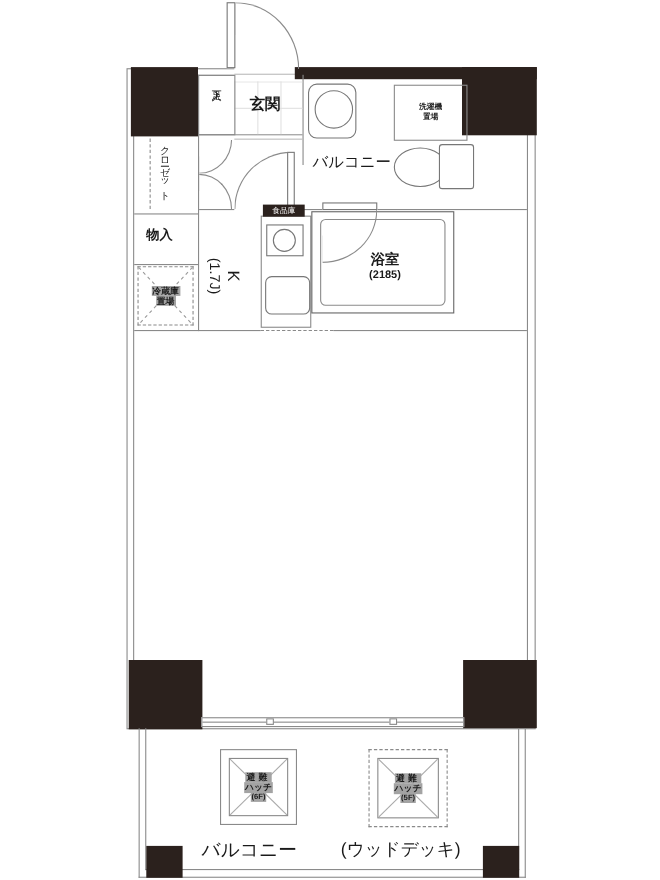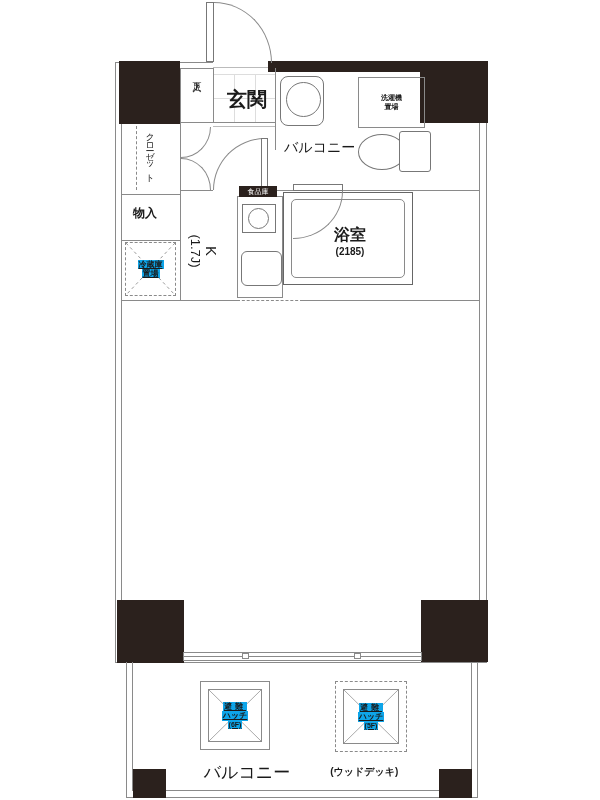--- a/index.html
+++ b/index.html
@@ -9,21 +9,21 @@
   #plan{position:relative;width:600px;height:800px;background:#ffffff;overflow:hidden;
         font-family:"Liberation Sans", sans-serif;color:var(--text);}
   .abs{position:absolute;box-sizing:border-box;}
   .wall{background:var(--wall);}
   .ln{background:var(--line);}
   .outline{border:1px solid var(--line);}
   .fix{border:1px solid var(--fixture);background:#fff;}
   .lbl{white-space:nowrap;color:var(--text);}
   .vert{writing-mode:vertical-rl;text-orientation:upright;}
   .center{display:flex;flex-direction:column;align-items:center;justify-content:center;text-align:center;}
-  .wbg{background:#0ea5e9;padding:0 1px;line-height:1.15;text-decoration:underline;}
+  .wbg{background:#a3a3a3;padding:0 1px;line-height:1.15;}
   svg{display:block;}
 </style>
 </head>
 <body>
 
 <div id="plan">
 
   <div class="abs outline" style="left:115px;top:62px;width:372px;height:601px;"></div>
   <div class="abs outline" style="left:121px;top:68px;width:359px;height:588px;"></div>
 
@@ -47,21 +47,21 @@
   <div class="abs ln" style="left:122px;top:240px;width:58px;height:1px;"></div>
   <div class="abs ln" style="left:122px;top:300px;width:115px;height:1px;"></div>
   <div class="abs" style="left:237px;top:300px;width:66px;height:0;border-top:1px dashed var(--line);"></div>
   <div class="abs ln" style="left:303px;top:300px;width:176px;height:1px;"></div>
 
   <div class="abs fix" style="left:206px;top:2px;width:8px;height:60px;"></div>
   <div class="abs" style="left:214px;top:2px;width:58px;height:61px;border-top:1px solid var(--line);border-right:1px solid var(--line);border-top-right-radius:100% 100%;"></div>
 
   <div class="abs" style="left:213px;top:74px;width:62px;height:48px;
        background-image:linear-gradient(#ddd 1px,transparent 1px),linear-gradient(90deg,#ddd 1px,transparent 1px);background-size:21px 24px;"></div>
-  <div class="abs lbl" style="left:227px;top:86px;font-size:20px;font-weight:bold;">玄関</div>
+  <div class="abs lbl" style="left:227px;top:86px;font-size:14px;font-weight:bold;">玄関</div>
 
   <div class="abs outline" style="left:180px;top:68px;width:34px;height:55px;"></div>
   <div class="abs lbl vert" style="left:190px;top:75px;font-size:9px;height:46px;">下足入</div>
 
   <div class="abs" style="left:136px;top:126px;width:0;height:64px;border-left:1px dashed var(--line);"></div>
   <div class="abs lbl vert" style="left:143px;top:126px;font-size:9px;height:64px;">クローゼット</div>
   <div class="abs" style="left:181px;top:127px;width:30px;height:31px;border-right:1px solid var(--line);border-bottom:1px solid var(--line);border-bottom-right-radius:100% 100%;"></div>
   <div class="abs" style="left:181px;top:158px;width:30px;height:32px;border-right:1px solid var(--line);border-top:1px solid var(--line);border-top-right-radius:100% 100%;"></div>
 
   <div class="abs" style="left:213px;top:138px;width:52px;height:52px;border-top:1px solid var(--line);border-left:1px solid var(--line);border-top-left-radius:100% 100%;"></div>
@@ -102,21 +102,21 @@
     </div>
   </div>
   <div class="abs fix" style="left:358px;top:134px;width:48px;height:36px;border-radius:50%;"></div>
   <div class="abs fix" style="left:399px;top:131px;width:32px;height:41px;border-radius:3px;"></div>
 
   <div class="abs" style="left:283px;top:192px;width:130px;height:93px;border:1px solid #666;"></div>
   <div class="abs" style="left:291px;top:199px;width:114px;height:79px;border:1px solid var(--line);border-radius:5px;"></div>
   <div class="abs fix" style="left:293px;top:184px;width:50px;height:7px;"></div>
   <div class="abs" style="left:293px;top:191px;width:50px;height:48px;border-right:1px solid var(--line);border-bottom:1px solid var(--line);border-bottom-right-radius:100% 100%;"></div>
   <div class="abs center" style="left:303px;top:220px;width:94px;height:42px;">
-    <span class="lbl" style="font-size:16px;font-weight:bold;">浴室</span>
+    <span class="lbl" style="font-size:13px;font-weight:bold;">浴室</span>
     <span class="lbl" style="font-size:10px;font-weight:bold;">(2185)</span>
   </div>
 
 
   <div class="abs outline" style="left:183px;top:652px;width:239px;height:9px;background:#fff;"></div>
   <div class="abs ln" style="left:184px;top:656px;width:237px;height:1px;"></div>
   <div class="abs outline" style="left:242px;top:653px;width:7px;height:6px;background:#fff;"></div>
   <div class="abs outline" style="left:354px;top:653px;width:7px;height:6px;background:#fff;"></div>
 
   <div class="abs" style="left:126px;top:662px;width:352px;height:136px;border:1px solid var(--line);border-top:none;"></div>
@@ -147,16 +147,16 @@
       <div class="abs center" style="left:0;top:0;width:100%;height:100%;font-weight:bold;">
         <span class="wbg" style="font-size:8px;letter-spacing:3px;">避難</span>
         <span class="wbg" style="font-size:8px;">ハッチ</span>
         <span class="wbg" style="font-size:7px;">(5F)</span>
       </div>
     </div>
   </div>
 
   <div class="abs center" style="left:126px;top:760px;width:350px;height:24px;flex-direction:row;">
     <span class="lbl" style="font-size:17px;">バルコニー</span>
-    <span class="lbl" style="font-size:10px;font-weight:bold;margin-left:40px;">(ウッドデッキ)</span>
+    <span class="lbl" style="font-size:16px;font-weight:normal;margin-left:40px;">(ウッドデッキ)</span>
   </div>
 
 </div>
 
 </body></html>

